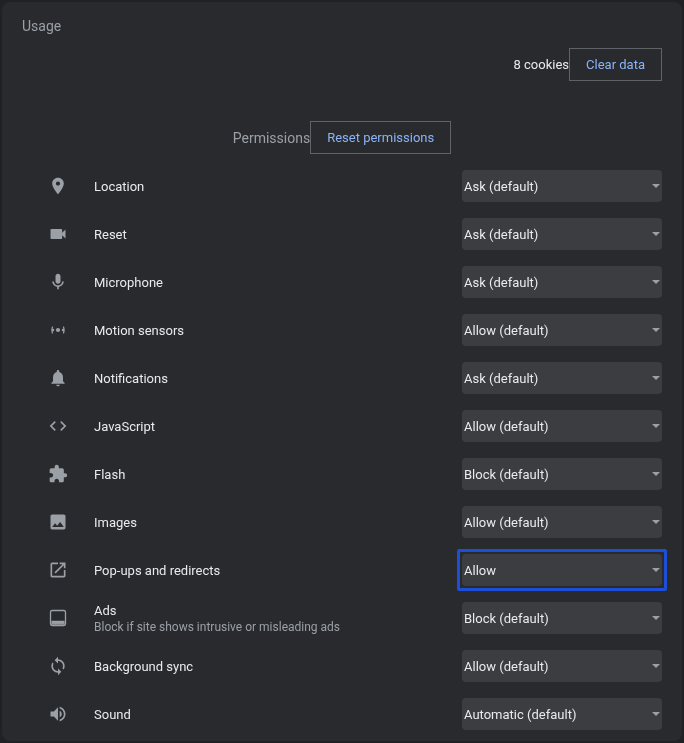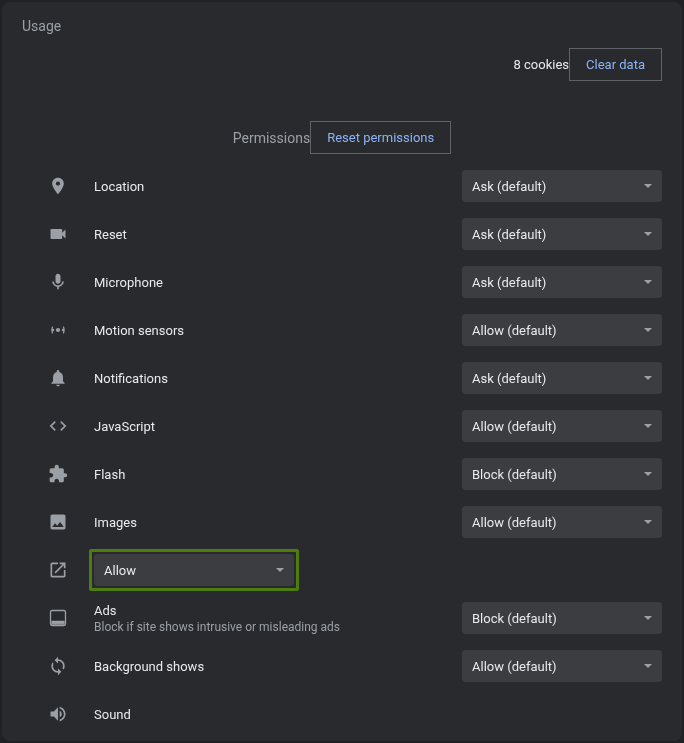--- a/index.html
+++ b/index.html
@@ -96,35 +96,35 @@
       margin-top: 2px;
     }
     .perm-select {
       width: 200px;
       height: 32px;
       background: #3c3d40;
       border: none;
       border-radius: 4px;
       color: #e8eaed;
       font-size: 13px;
-      padding: 0 10px;
+      padding: 0 2px;
       display: flex;
       align-items: center;
       justify-content: space-between;
       cursor: pointer;
       position: relative;
     }
     .perm-select .caret {
       width: 0; height: 0;
       border-left: 4px solid transparent;
       border-right: 4px solid transparent;
       border-top: 4px solid #9aa0a6;
     }
     .highlight {
-      border: 3px solid #4d7c0f;
+      border: 3px solid #1d4ed8;
       border-radius: 2px;
       padding: 2px;
       margin: -5px;
       text-align: right;
     }
     .highlight .perm-select { width: 200px; }
   </style>
 </head>
 <body>
 
@@ -260,20 +260,23 @@
           <span>Allow (default)</span>
           <span class="caret"></span>
         </div>
       </div>
       <div class="perm-row">
         <div class="perm-icon">
           <svg viewBox="0 0 24 24">
             <path d="M19 19H5V5h7V3H5c-1.1 0-2 .9-2 2v14c0 1.1.9 2 2 2h14c1.1 0 2-.9 2-2v-7h-2v7zM14 3v2h3.59l-9.83 9.83 1.41 1.41L19 6.41V10h2V3h-7z"></path>
           </svg>
         </div>
+        <div class="perm-label-wrap">
+          <div class="perm-label">Pop-ups and redirects</div>
+        </div>
         <div class="highlight">
           <div class="perm-select">
             <span>Allow</span>
             <span class="caret"></span>
           </div>
         </div>
       </div>
       <div class="perm-row">
         <div class="perm-icon">
           <svg viewBox="0 0 24 24">
@@ -290,32 +293,36 @@
           <span class="caret"></span>
         </div>
       </div>
       <div class="perm-row">
         <div class="perm-icon">
           <svg viewBox="0 0 24 24">
             <path d="M12 4V1L8 5l4 4V6c3.31 0 6 2.69 6 6 0 1.01-.25 1.97-.7 2.8l1.46 1.46C19.54 15.03 20 13.57 20 12c0-4.42-3.58-8-8-8zm0 14c-3.31 0-6-2.69-6-6 0-1.01.25-1.97.7-2.8L5.24 7.74C4.46 8.97 4 10.43 4 12c0 4.42 3.58 8 8 8v3l4-4-4-4v3z"></path>
           </svg>
         </div>
         <div class="perm-label-wrap">
-          <div class="perm-label">Background shows</div>
+          <div class="perm-label">Background sync</div>
         </div>
         <div class="perm-select">
           <span>Allow (default)</span>
           <span class="caret"></span>
         </div>
       </div>
       <div class="perm-row">
         <div class="perm-icon">
           <svg viewBox="0 0 24 24">
             <path d="M3 9v6h4l5 5V4L7 9H3zm13.5 3c0-1.77-1.02-3.29-2.5-4.03v8.05c1.48-.73 2.5-2.25 2.5-4.02zM14 3.23v2.06c2.89.86 5 3.54 5 6.71s-2.11 5.85-5 6.71v2.06c4.01-.91 7-4.49 7-8.77s-2.99-7.86-7-8.77z"></path>
           </svg>
         </div>
         <div class="perm-label-wrap">
           <div class="perm-label">Sound</div>
         </div>
+        <div class="perm-select">
+          <span>Automatic (default)</span>
+          <span class="caret"></span>
+        </div>
       </div>
     </div>
 
 </div>
 
 </body></html>

